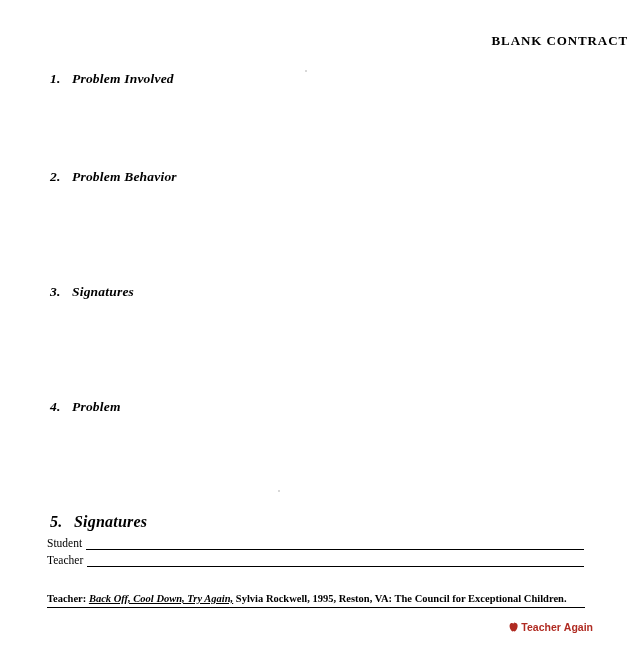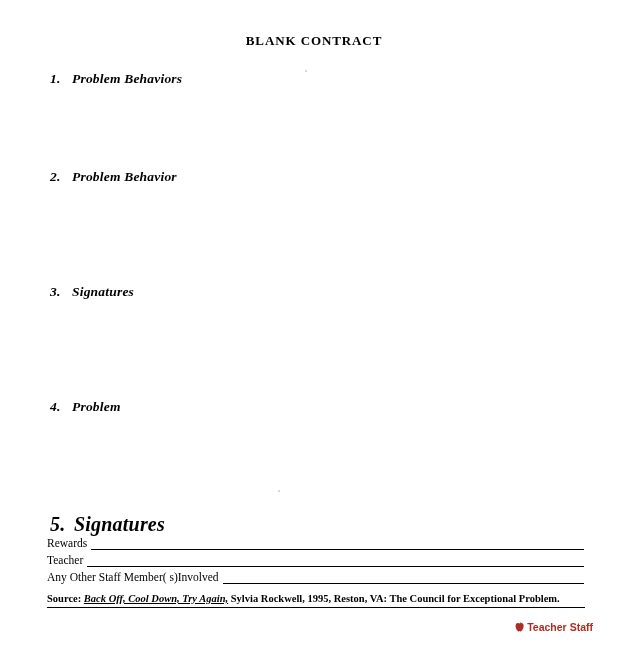--- a/index.html
+++ b/index.html
@@ -18,21 +18,21 @@
     position: relative;
     width: 628px;
     height: 648px;
     box-sizing: border-box;
   }
   .doc-title {
     position: absolute;
     top: 33px;
     left: 0;
     width: 628px;
-    text-align: center;
+    text-align: right;
     font-family: "Liberation Serif", serif;
     font-weight: bold;
     font-size: 13px;
     letter-spacing: 0.9px;
   }
   .section-heading {
     position: absolute;
     left: 50px;
     font-family: "Liberation Serif", serif;
     font-weight: bold;
@@ -44,21 +44,21 @@
   .section-heading .num {
     display: inline-block;
     width: 22px;
   }
   .sec-1 { top: 71px; }
   .sec-2 { top: 169px; }
   .sec-3 { top: 284px; }
   .sec-4 { top: 399px; }
   .sec-5 {
     top: 513px;
-    font-size: 20px;
+    font-size: 16px;
   }
   .sec-5 .num { width: 24px; }
 
   .sig-rows {
     position: absolute;
     top: 533px;
     left: 47px;
     width: 537px;
   }
   .sig-row {
@@ -135,67 +135,63 @@
 <body>
 
 <div class="page">
 
   <div class="doc-title">BLANK CONTRACT</div>
 
   <div class="speck speck-1"></div>
   <div class="speck speck-2"></div>
 
   <div class="section-heading sec-1">
-    <span class="num">1.</span><span>Problem Behaviors</span>
+    <span class="num">1.</span><span>Problem Involved</span>
   </div>
 
   <div class="section-heading sec-2">
     <span class="num">2.</span><span>Problem Behavior</span>
   </div>
 
   <div class="section-heading sec-3">
     <span class="num">3.</span><span>Signatures</span>
   </div>
 
   <div class="section-heading sec-4">
     <span class="num">4.</span><span>Problem</span>
   </div>
 
   <div class="section-heading sec-5">
     <span class="num">5.</span><span>Signatures</span>
   </div>
 
   <div class="sig-rows">
     <div class="sig-row">
-      <span class="sig-label">Rewards</span>
+      <span class="sig-label">Student</span>
       <span class="sig-line"></span>
     </div>
     <div class="sig-row">
       <span class="sig-label">Teacher</span>
       <span class="sig-line"></span>
     </div>
-    <div class="sig-row">
-      <span class="sig-label">Any Other Staff Member( s)Involved</span>
-      <span class="sig-line"></span>
-    </div>
   </div>
 
   <div class="source-block">
     <div class="source-text">
-      <span class="src-label">Source:</span>
+      <span class="src-label">Teacher:</span>
       <span class="src-title">Back Off, Cool Down, Try Again,</span>
-      <span class="src-rest">Sylvia Rockwell, 1995, Reston, VA: The Council for Exceptional Problem.</span>
+      <span class="src-rest">Sylvia Rockwell, 1995, Reston, VA: The Council for Exceptional Children.</span>
     </div>
     <div class="source-rule"></div>
   </div>
 
   <div class="footer-brand">
     <span class="apple-icon">
       <svg width="9" height="10" viewBox="0 0 9 10" xmlns="http://www.w3.org/2000/svg">
         <path d="M4.5 1.6 C3.4 0.6 1.6 0.9 0.9 2.2 C0.2 3.6 0.6 6.2 1.9 8.1 C2.5 9 3.2 9.6 4 9.4 C4.4 9.3 4.6 9.1 4.5 9.1 C4.5 9.1 4.8 9.3 5.2 9.4 C6 9.6 6.7 9 7.3 8.1 C8.6 6.2 9 3.6 8.3 2.2 C7.6 0.9 5.8 0.6 4.7 1.6 Z" fill="#b02b22"></path>
         <path d="M4.6 1.5 C4.9 0.9 5.5 0.4 6.1 0.3 C6.2 1 5.9 1.6 5.4 2 C5.1 2.2 4.8 2.3 4.6 2.2 Z" fill="#b02b22"></path>
       </svg>
     </span>
     <span class="brand-teacher">Teacher</span>
-      <span class="brand-vision">Staff</span>
+      <span class="brand-vision">Again</span>
   </div>
 
 </div>
 
 </body></html>

